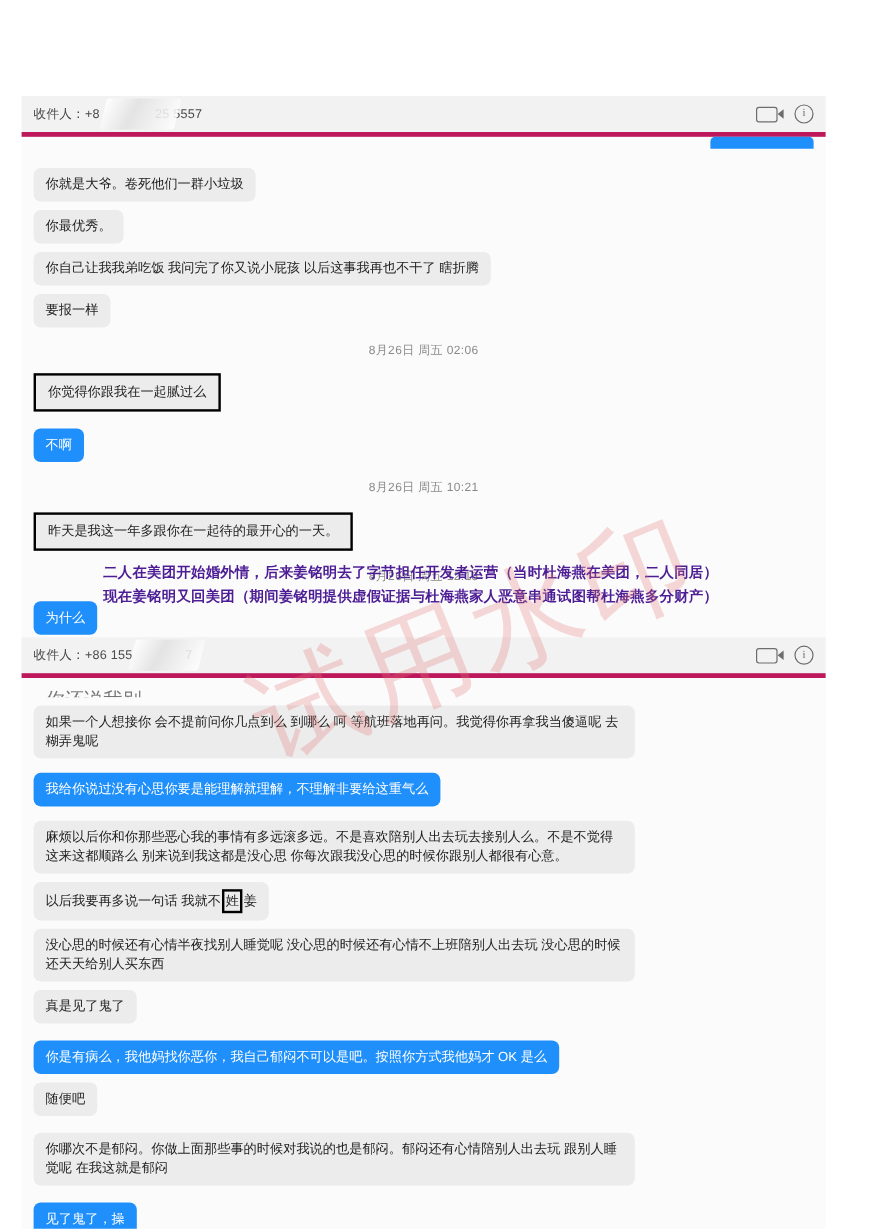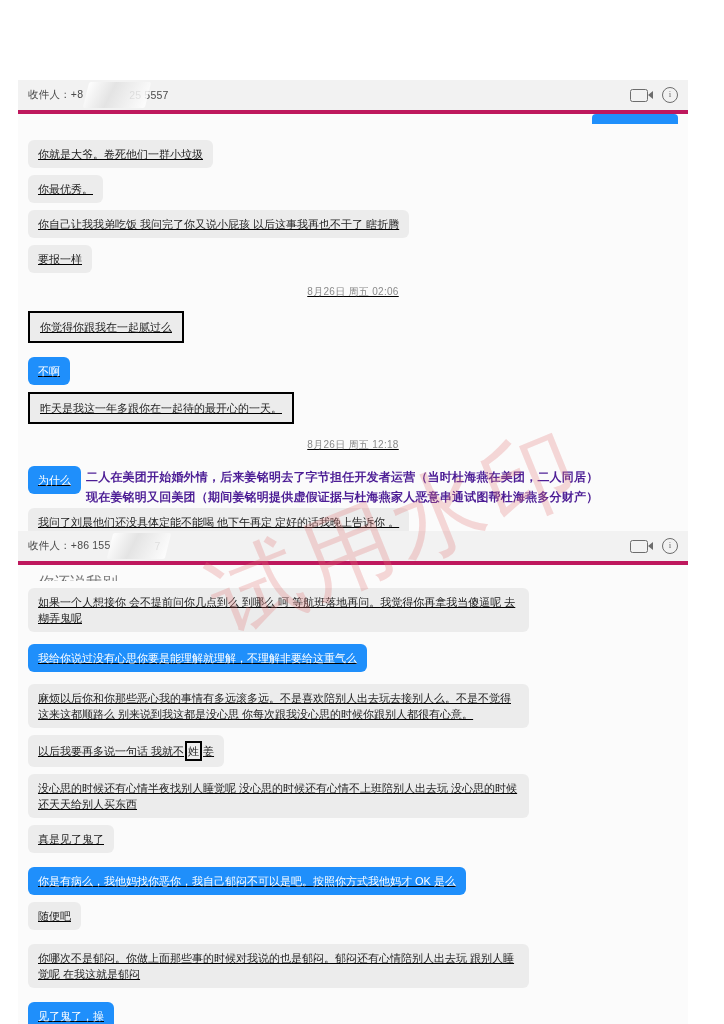--- a/index.html
+++ b/index.html
@@ -79,21 +79,21 @@
     position: absolute;
     background: linear-gradient(105deg, rgba(255,255,255,.92), rgba(226,226,226,.9) 40%, rgba(255,255,255,.85));
     transform: skewX(-14deg);
     border-radius: 2px;
   }
 
   .thread {
     position: relative;
     padding: 8px 10px 10px 10px;
   }
-  .row { display: flex; margin: 7px 0; text-decoration: underline; }
+  .row { display: flex; margin: 7px 0; }
   .row.left  { justify-content: flex-start; }
   .row.right { justify-content: flex-start; }
   .row.center{ justify-content: center; }
 
   .bubble {
     max-width: 74%;
     padding: 6px 10px;
     border-radius: 6px;
     font-size: 11px;
     line-height: 16px;
@@ -213,20 +213,23 @@
       </div>
 
       <div class="row left">
         <div class="bubble in boxed">你觉得你跟我在一起腻过么</div>
       </div>
 
       <div class="row right" style="margin-top:14px">
         <div class="bubble out">不啊</div>
       </div>
 
+      <div class="row center" style="margin:14px 0">
+        <span class="timestamp">8月26日 周五 10:21</span>
+      </div>
 
       <div class="row left">
         <div class="bubble in boxed">昨天是我这一年多跟你在一起待的最开心的一天。</div>
       </div>
 
       <div class="row center" style="margin:14px 0">
         <span class="timestamp">8月26日 周五 12:18</span>
       </div>
 
       <div class="row right">

